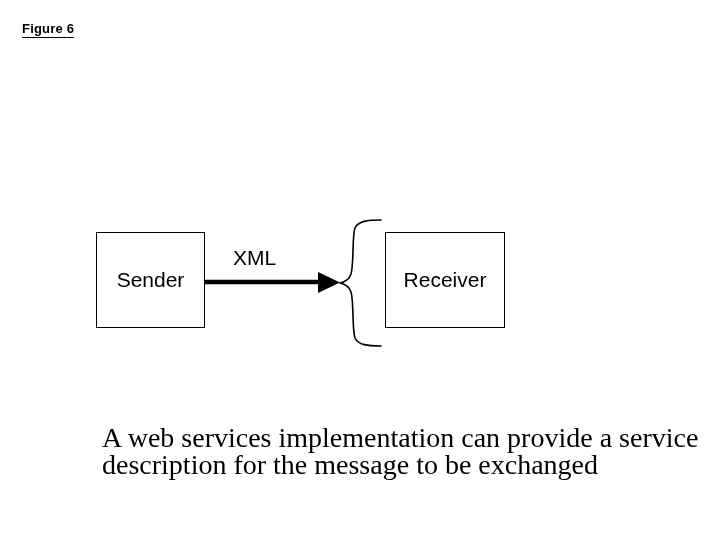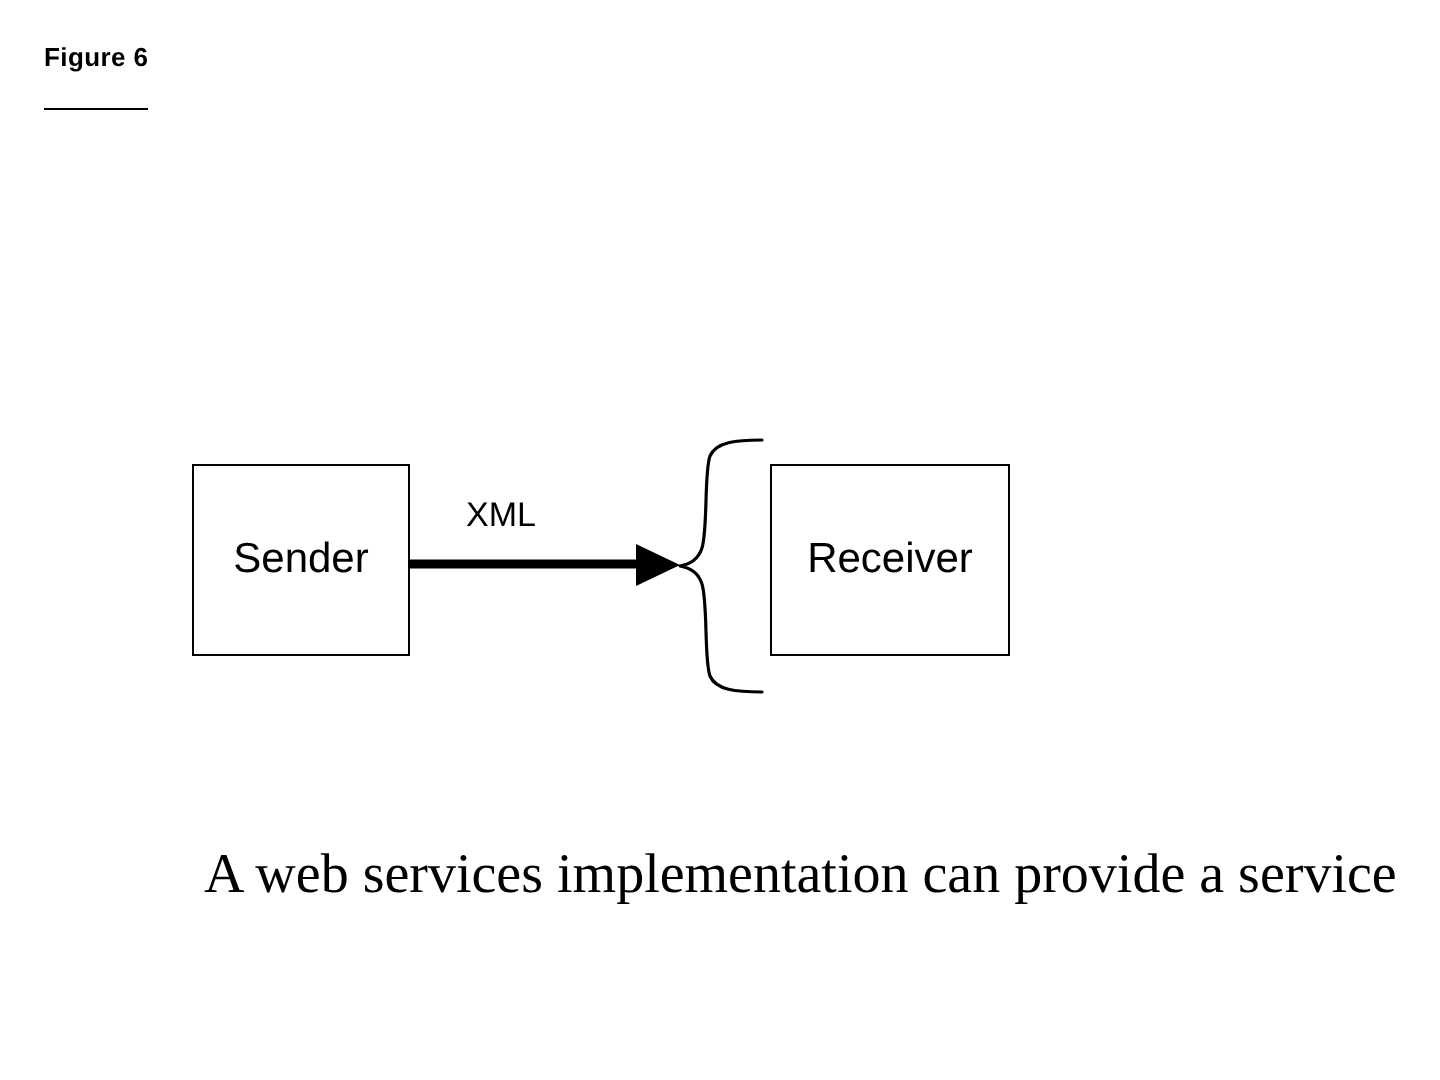--- a/index.html
+++ b/index.html
@@ -20,21 +20,21 @@
   #figure-title {
     position: absolute;
     left: 22px;
     top: 21px;
     font-family: "Liberation Sans", sans-serif;
     font-size: 13px;
     font-weight: bold;
     color: #000000;
     letter-spacing: 0.2px;
     border-bottom: 1px solid #000000;
-    padding-bottom: 18px;
+    padding-bottom: 1px;
     line-height: 15px;
     white-space: nowrap;
   }
 
   
   #diagram {
     position: absolute;
     left: 0;
     top: 0;
     width: 720px;
@@ -75,21 +75,21 @@
     width: 120px;
     height: 96px;
   }
 
   
   #edge-label-xml {
     position: absolute;
     left: 233px;
     top: 246px;
     font-family: "Liberation Sans", sans-serif;
-    font-size: 17px;
+    font-size: 21px;
     color: #000000;
     white-space: nowrap;
     line-height: 24px;
   }
 
   
   #arrow-svg {
     position: absolute;
     left: 200px;
     top: 266px;
@@ -155,15 +155,16 @@
     </svg>
 
     <div class="node-box" id="receiver-box">
       <span class="node-label">Receiver</span>
     </div>
 
   </div>
 
   <div id="body-caption">
     <span class="cap-line">A web services implementation can provide a service</span>
+    <span class="cap-line">description for the message to be exchanged</span>
   </div>
 
 </div>
 
 </body></html>

